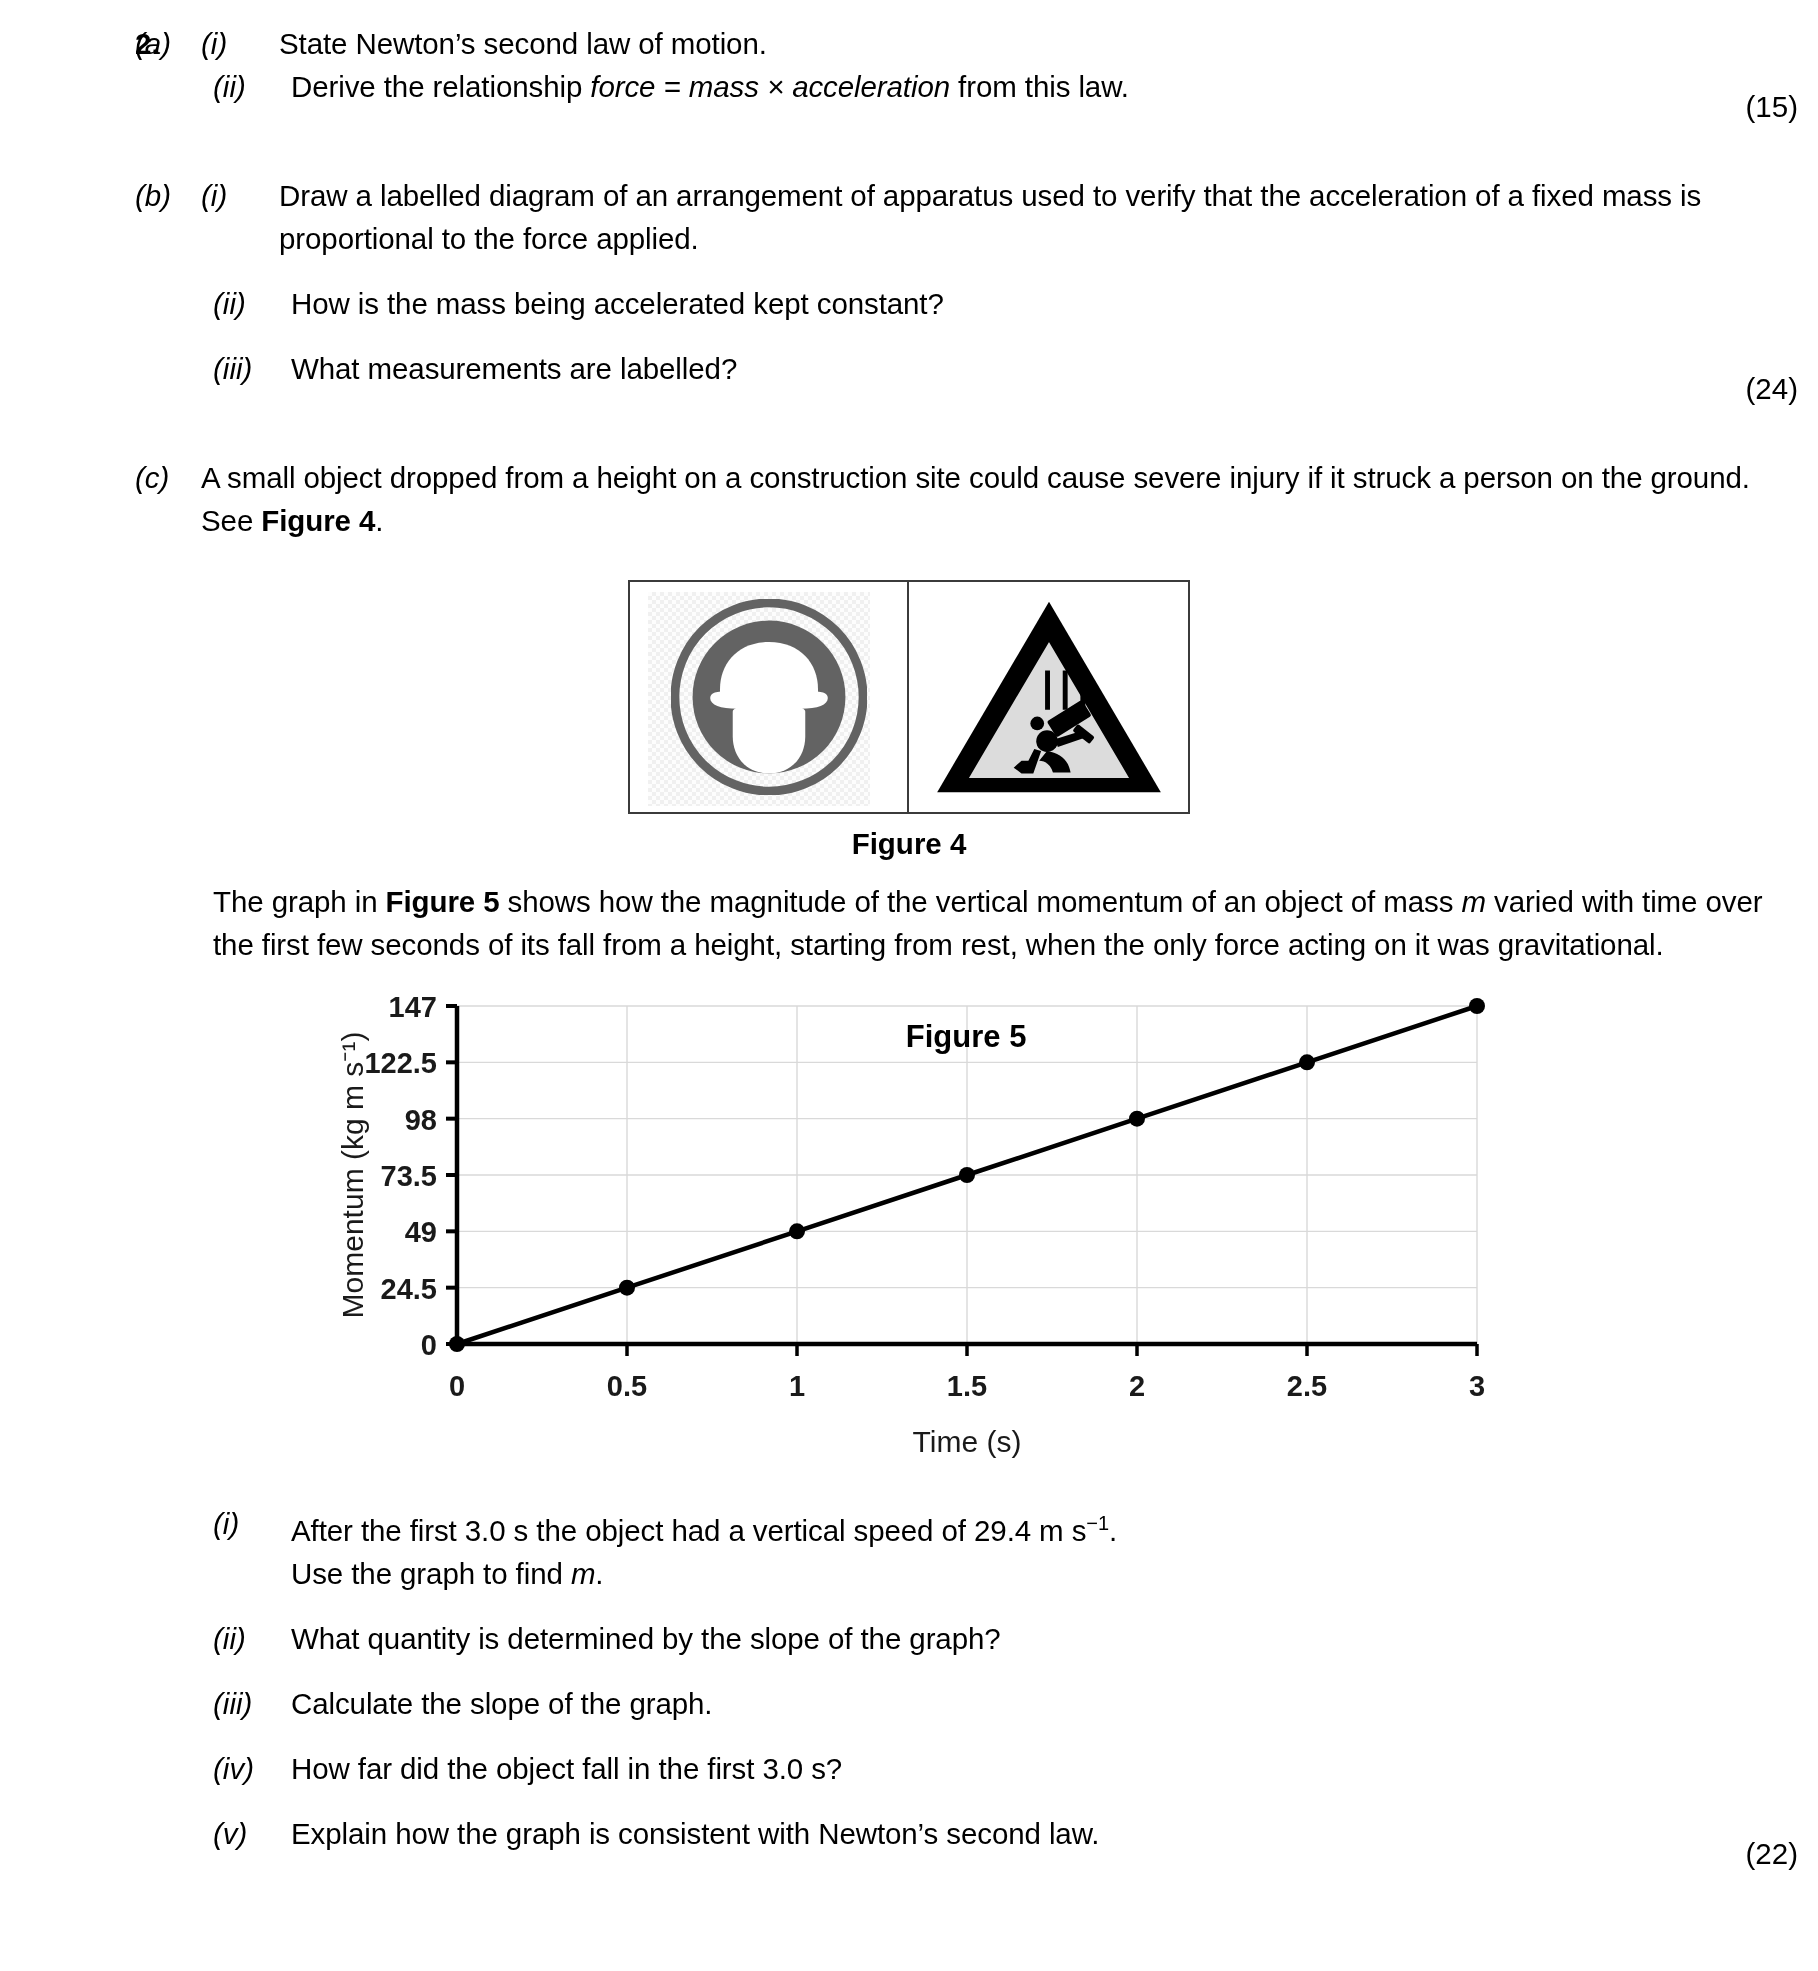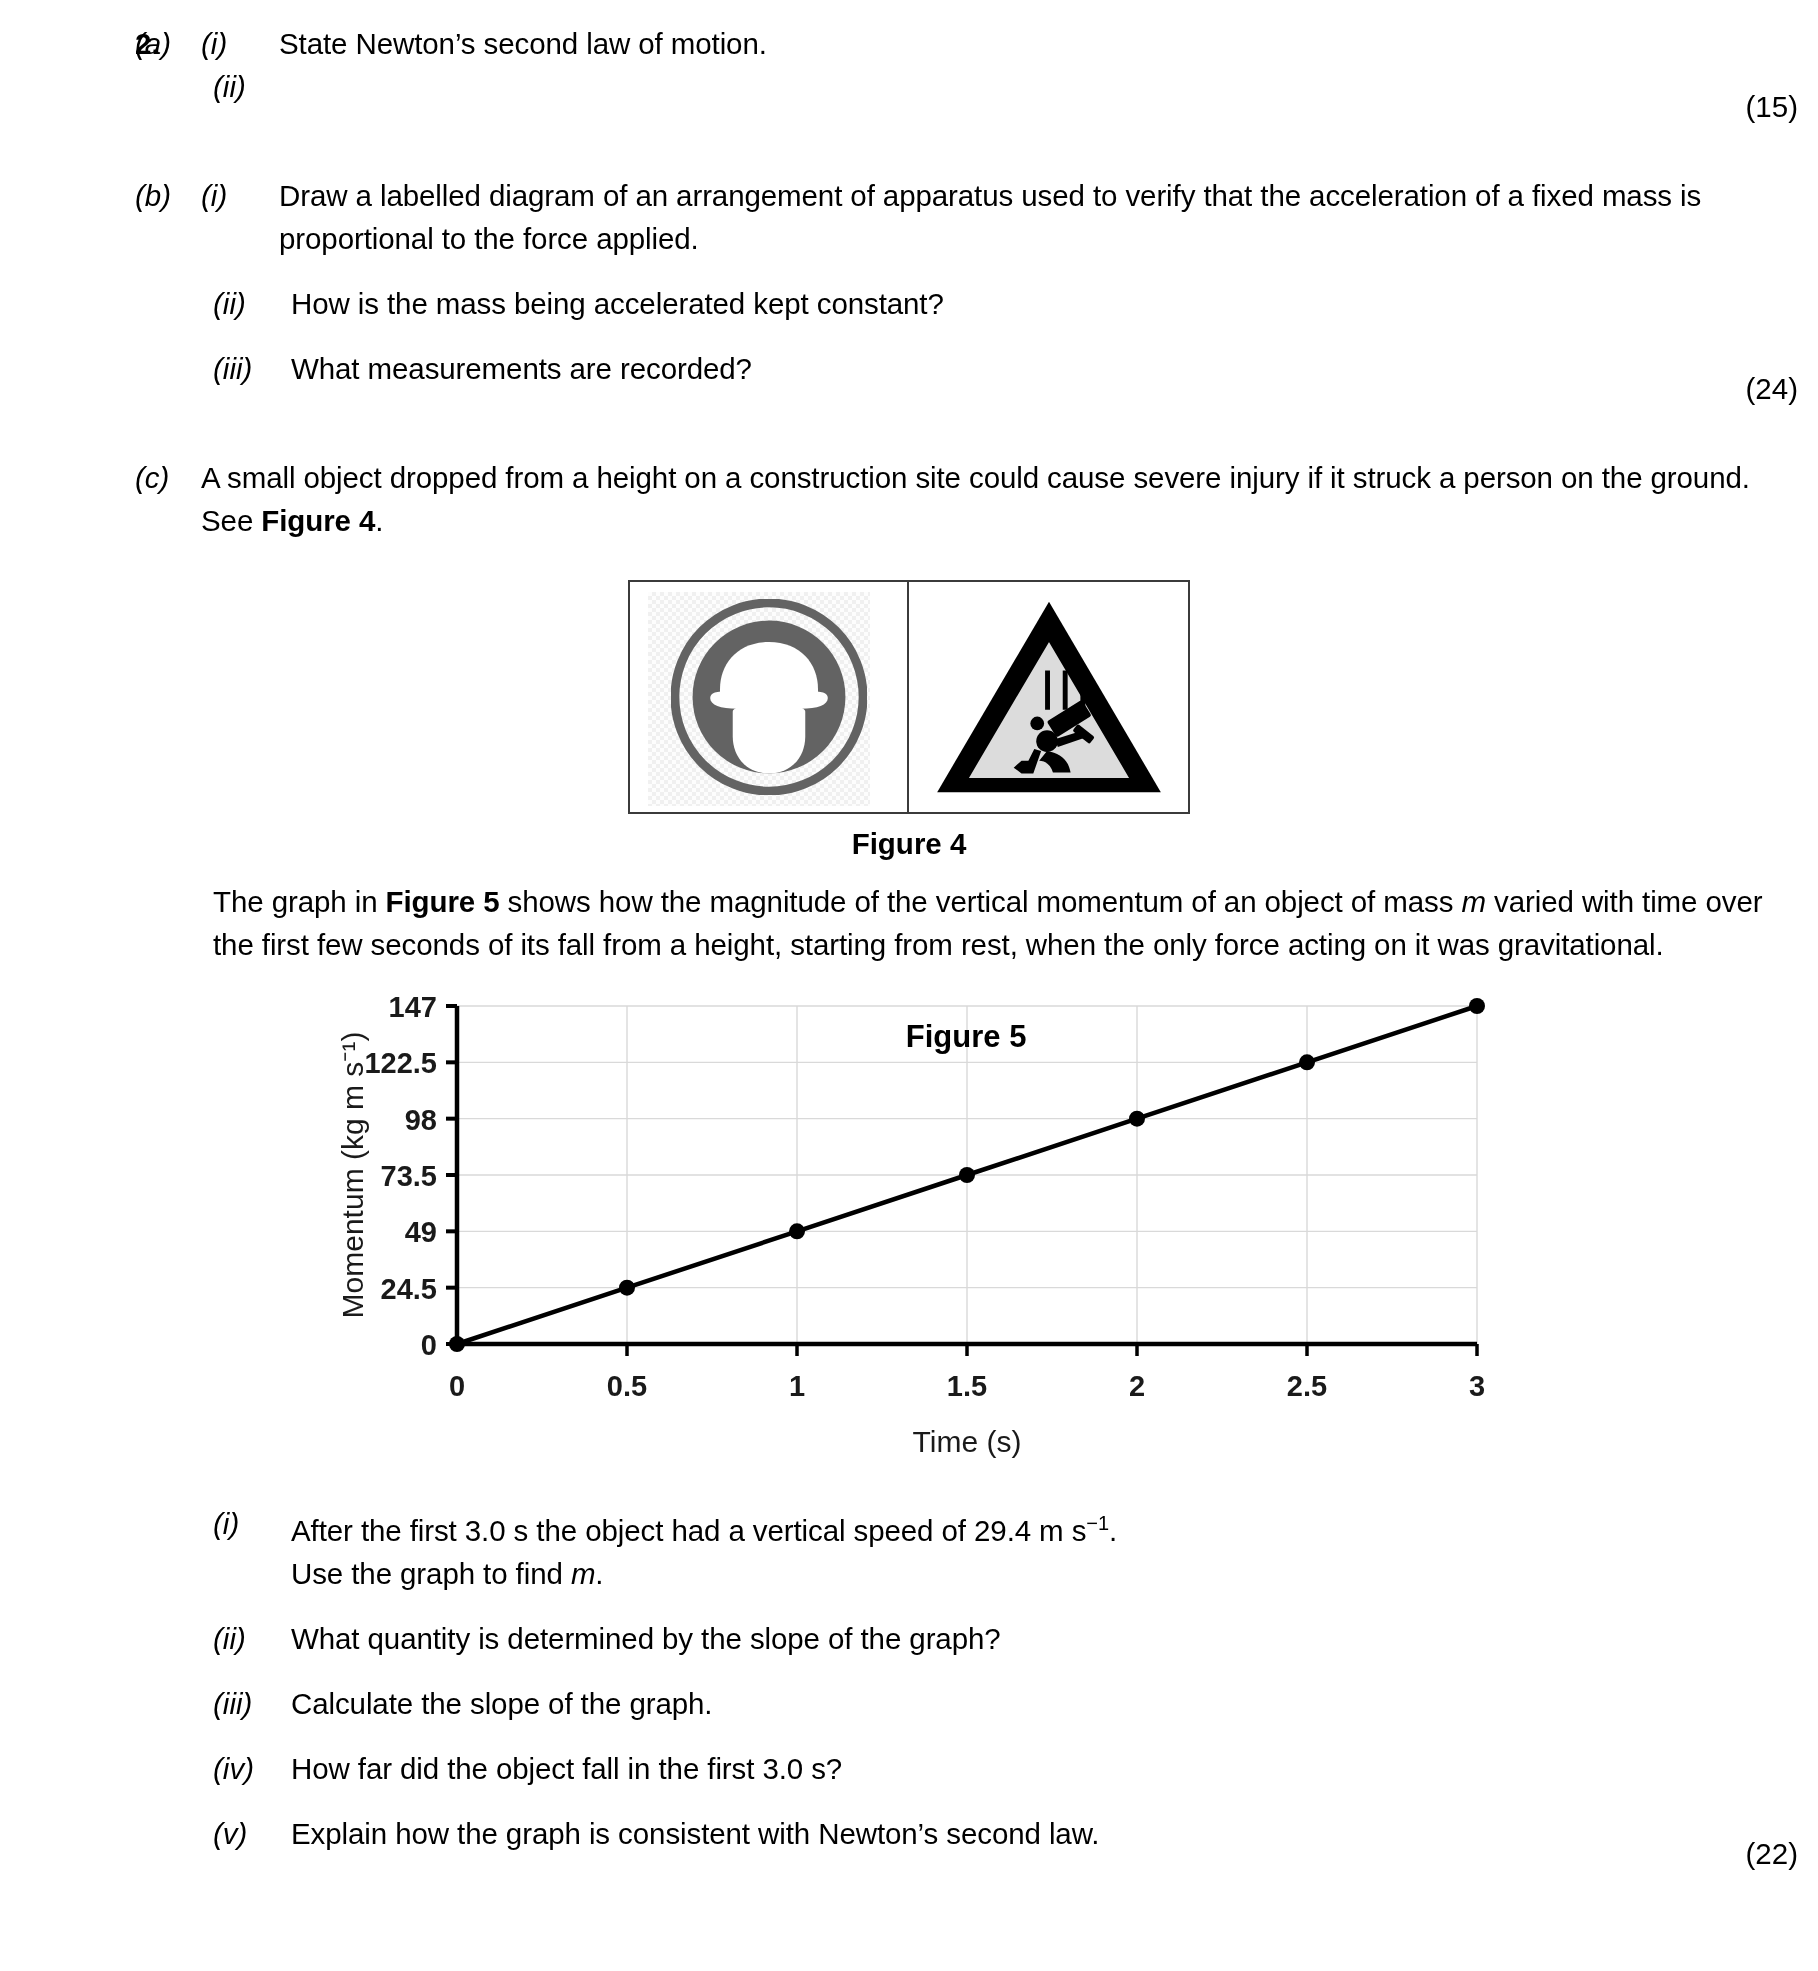--- a/index.html
+++ b/index.html
@@ -112,20 +112,21 @@
     <div class="col-letter"><span class="label">(a)</span></div>
     <div class="col-roman"><span class="label">(i)</span></div>
     <div class="col-text"><span class="txt">State Newton’s second law of motion.</span></div>
   </div>
 
   <div class="qrow">
     <div class="pad-num"></div>
     <div class="col-roman"><span class="label">(ii)</span></div>
     <div class="col-text">
       <span class="marks">(15)</span>
+      <span class="txt"><span>Derive the relationship </span><span class="ital">force = mass × acceleration</span><span> from this law.</span></span>
     </div>
   </div>
 
   <div class="gap-lg"></div>
 
   <div class="qrow">
     <div class="col-num empty"></div>
     <div class="col-letter"><span class="label">(b)</span></div>
     <div class="col-roman"><span class="label">(i)</span></div>
     <div class="col-text"><span class="txt">Draw a labelled diagram of an arrangement of apparatus used to verify that the acceleration of a fixed mass is proportional to the force applied.</span></div>
@@ -139,21 +140,21 @@
     <div class="col-text"><span class="txt">How is the mass being accelerated kept constant?</span></div>
   </div>
 
   <div class="gap-sm"></div>
 
   <div class="qrow">
     <div class="pad-num"></div>
     <div class="col-roman"><span class="label">(iii)</span></div>
     <div class="col-text">
       <span class="marks">(24)</span>
-      <span class="txt">What measurements are recorded?</span>
+      <span class="txt">What measurements are labelled?</span>
     </div>
   </div>
 
   <div class="gap-lg"></div>
 
   <div class="qrow">
     <div class="col-num empty"></div>
     <div class="col-letter"><span class="label">(c)</span></div>
     <div class="col-text" style="padding-right:23px;">
       <span class="txt"><span>A small object dropped from a height on a construction site could cause severe injury if it struck a person on the ground.  See </span><span class="bold">Figure 4</span><span>.</span></span>

